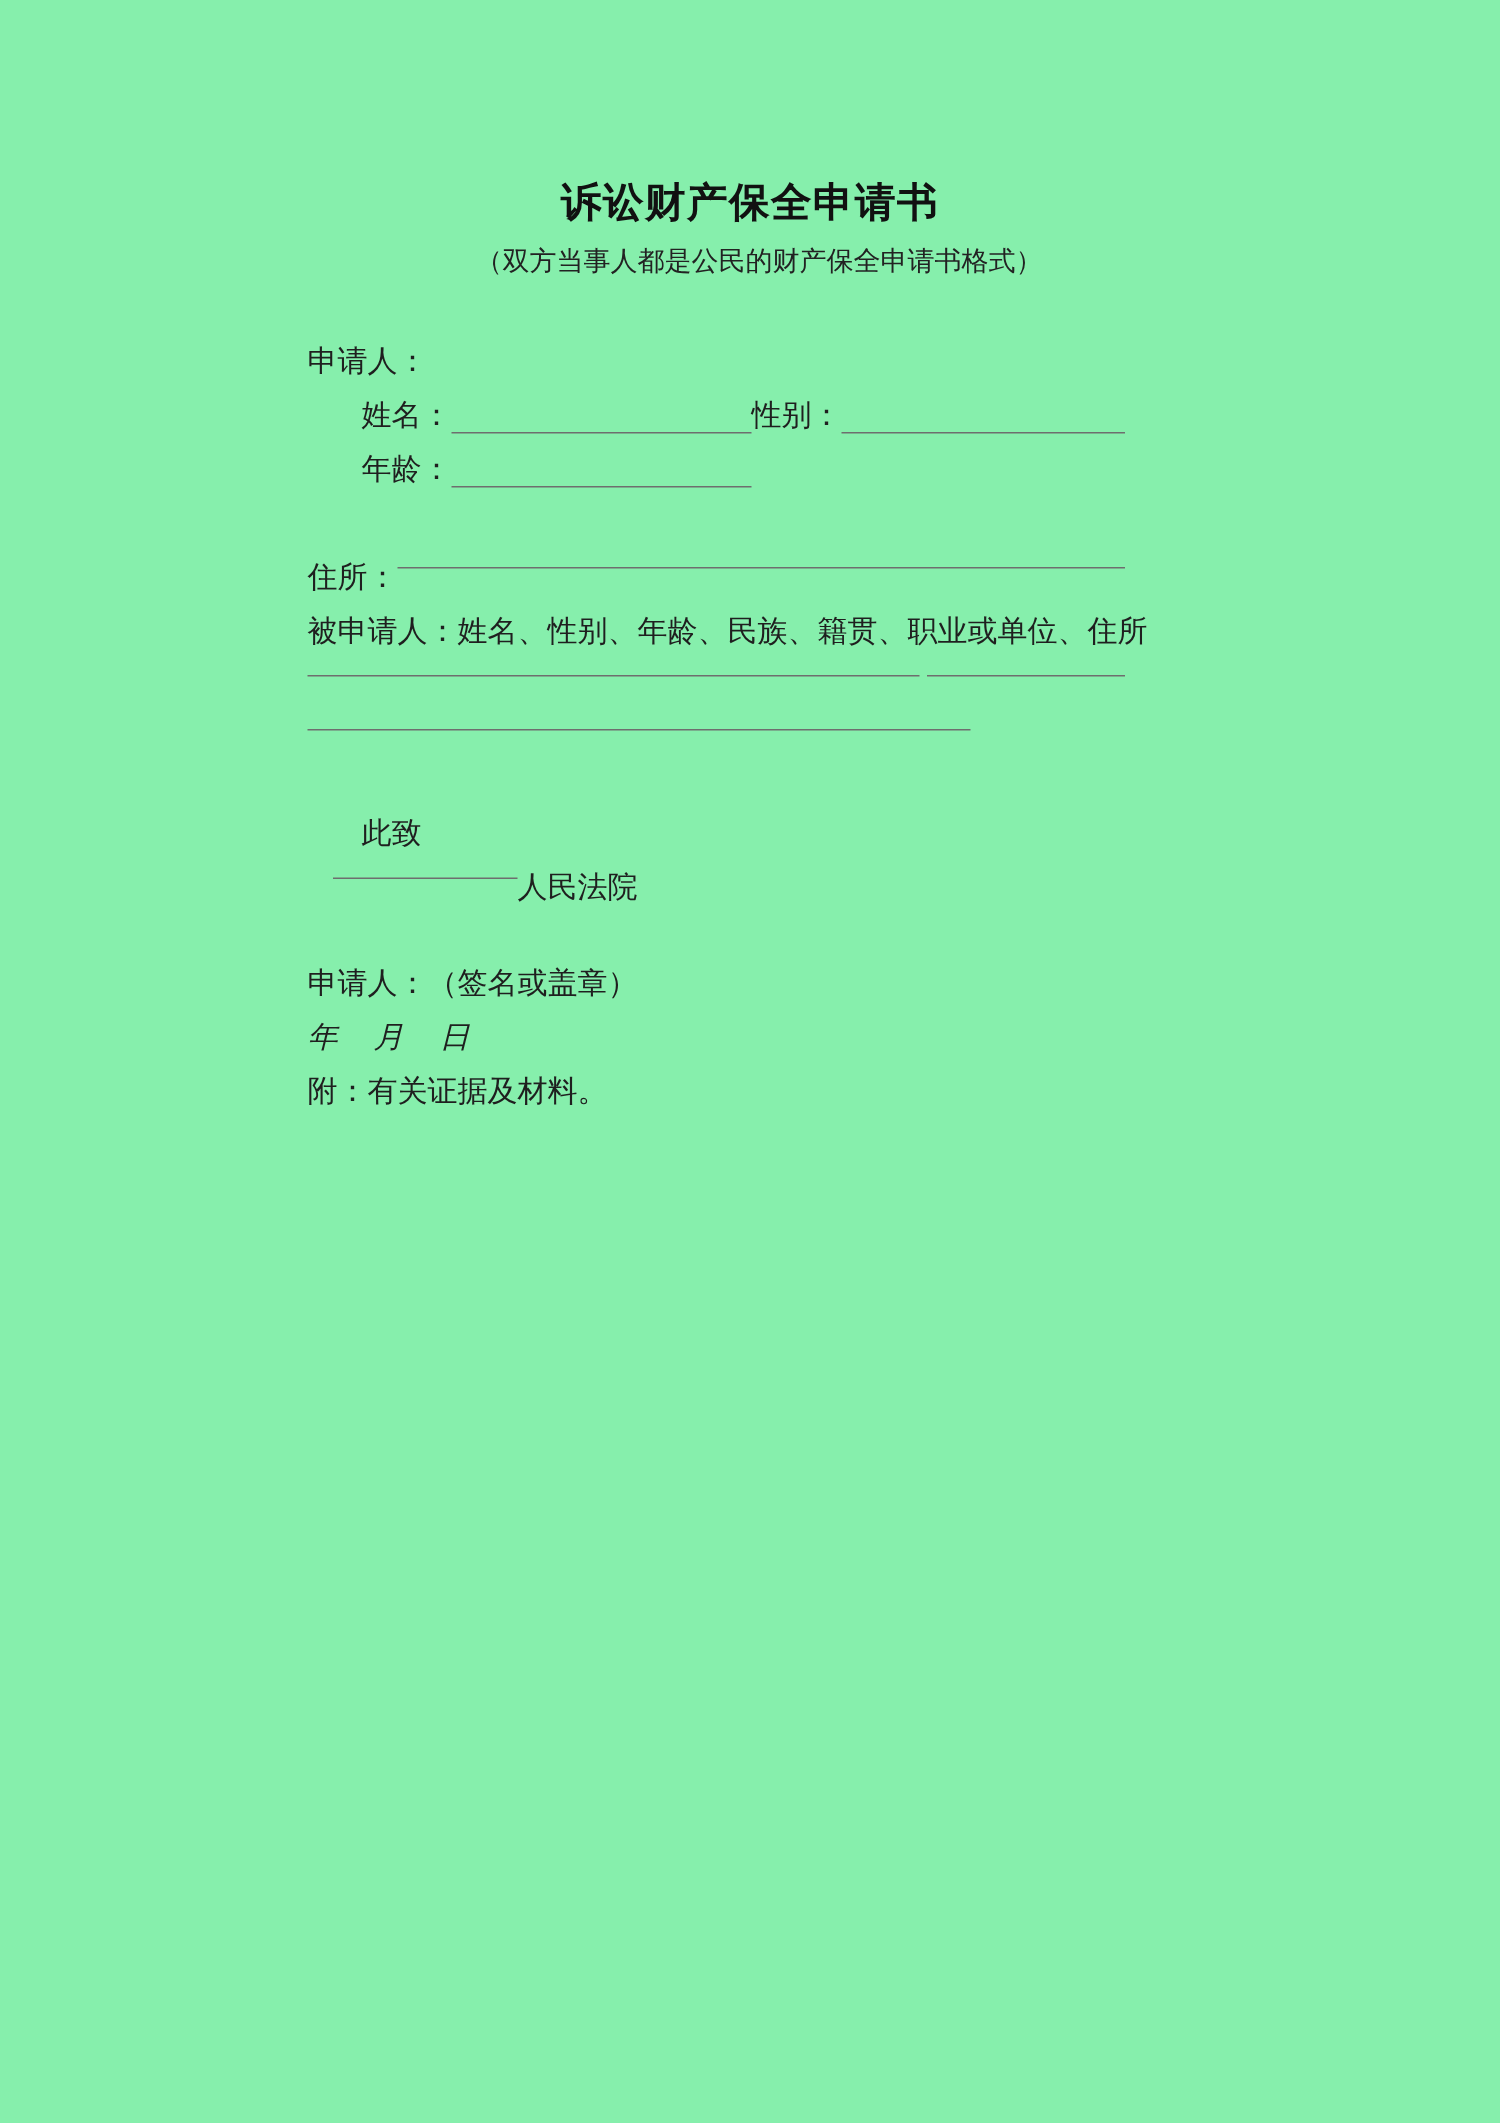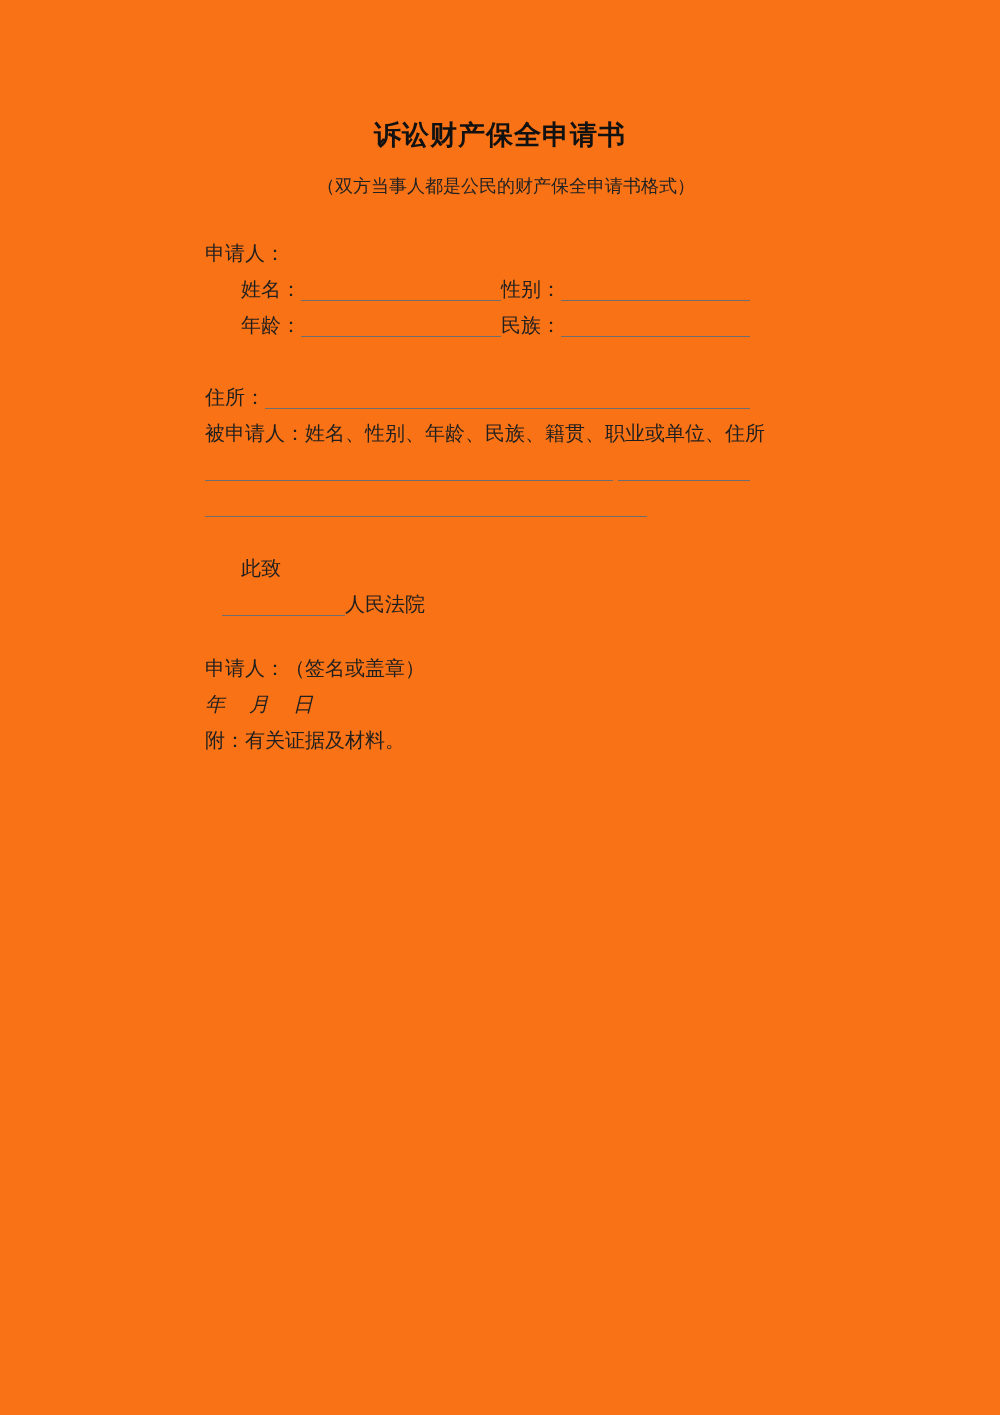--- a/index.html
+++ b/index.html
@@ -6,49 +6,49 @@
   html,body { background:#ffffff; }
   body {
     width:1000px; height:1415px;
     font-family:"Liberation Serif","DejaVu Serif",serif;
     color:#1f1f1f;
     -webkit-font-smoothing:antialiased;
   }
   .page {
     position:relative;
     width:1000px; height:1415px;
-    background:#f97316;
+    background:#86efac;
     overflow:hidden;
   }
   .head { padding-top:118px; text-align:center; }
   .title {
     font-size:27px;
     font-weight:bold;
     line-height:34px;
     letter-spacing:1px;
     color:#111111;
   }
   .subtitle {
-    margin-top:21px;
+    margin-top:9px;
     font-size:18px;
     line-height:26px;
     color:#222222;
     padding-left:12px;
   }
   .content {
     margin:36px 0 0 205px;
     width:545px;
     font-size:20px;
   }
   .row {
     display:flex;
     height:36px;
     line-height:36px;
     white-space:nowrap;
-    align-items:flex-end;
+    align-items:center;
   }
   .lbl { flex:0 0 auto; }
   .fill { position:relative; flex:1 1 auto; }
   .fill::after {
     content:"";
     position:absolute;
     left:0; right:0; bottom:6px;
     border-bottom:1px solid #6e6e6e;
   }
   .fill.gap-after { margin-right:5px; }
@@ -93,24 +93,20 @@
         <span class="lbl">性别：</span>
         <span class="fill"></span>
       </div>
     </div>
 
     <div class="row">
       <div class="col1">
         <span class="lbl">年龄：</span>
         <span class="fill"></span>
       </div>
-      <div class="col2">
-        <span class="lbl">民族：</span>
-        <span class="fill"></span>
-      </div>
     </div>
 
     <div class="row">
     </div>
 
     <div class="row">
       <span class="lbl">住所：</span>
       <span class="fill"></span>
     </div>
 

